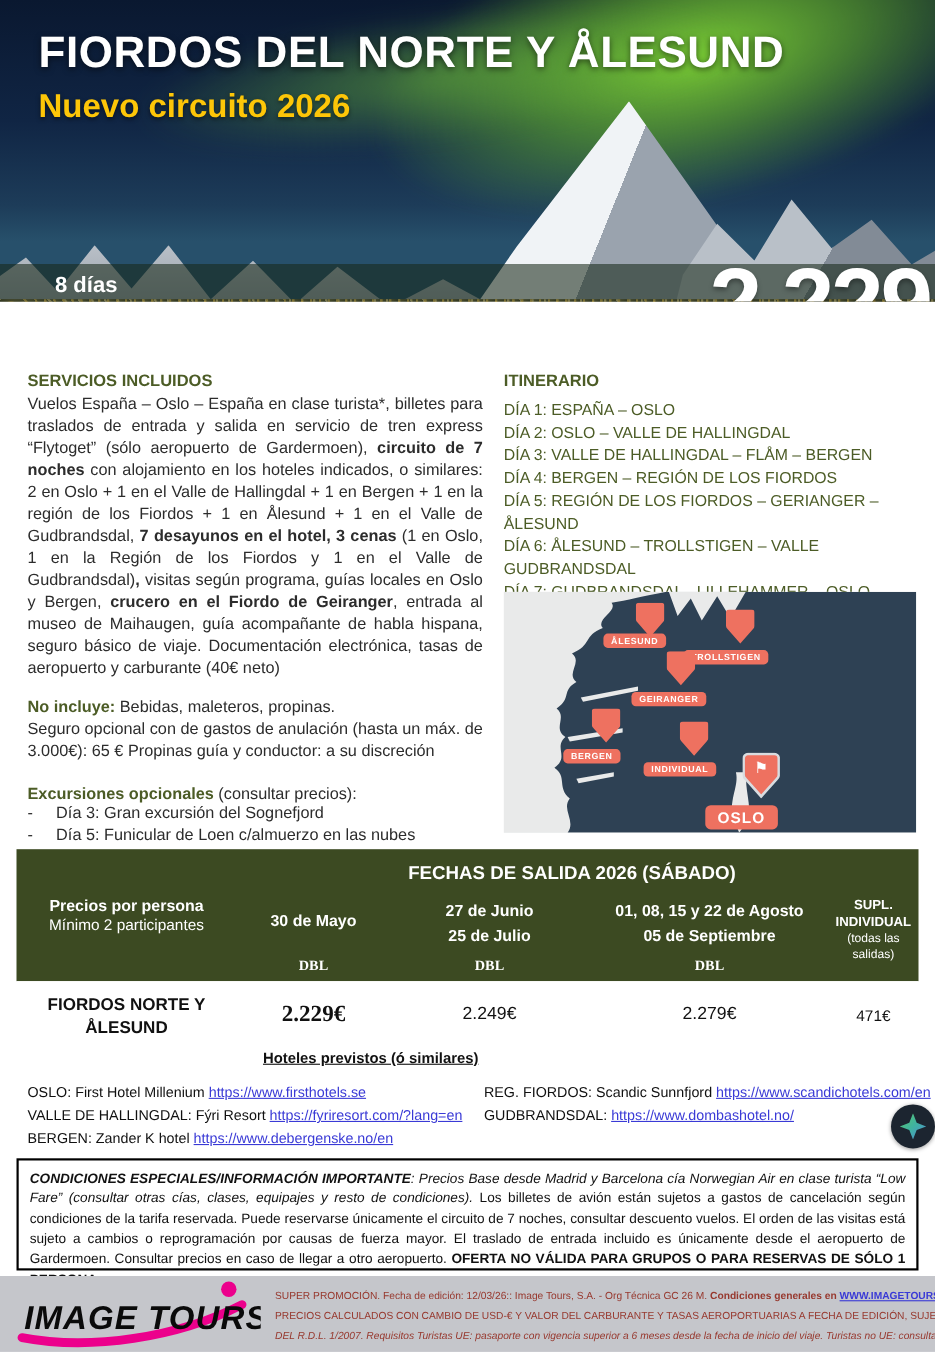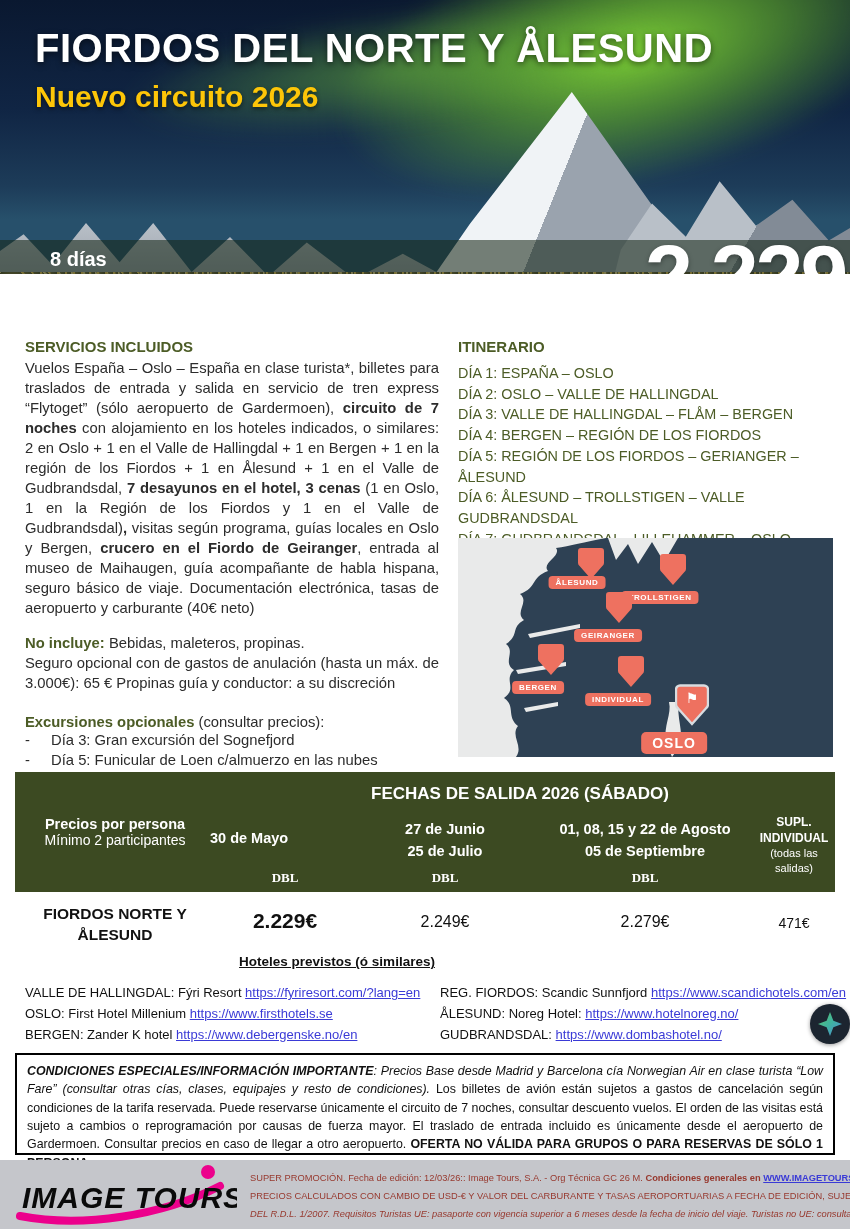--- a/index.html
+++ b/index.html
@@ -66,29 +66,29 @@
                font-size:8px; letter-spacing:.6px; padding:2px 7px; border-radius:4px; white-space:nowrap; }
   .pin-label.big { font-size:14px; padding:3px 11px; border-radius:5px; letter-spacing:1px; }
 
   
   .table { position:absolute; left:15px; top:772px; width:820px; }
   .thead { position:relative; height:120px; background:#3c4a22; color:#ffffff; }
   .t-title { position:absolute; left:190px; right:0; top:12px; text-align:center; font-weight:bold; font-size:17px; }
   .t-left { position:absolute; left:0; top:44px; width:200px; text-align:center; }
   .t-left .b1 { font-weight:bold; font-size:14.5px; }
   .t-left .b2 { font-size:14px; }
-  .t-c1 { position:absolute; left:195px; width:150px; top:58px; font-weight:bold; font-size:14.5px; }
+  .t-c1 { position:absolute; left:195px; width:150px; top:58px; text-align:center; font-weight:bold; font-size:14.5px; }
   .t-c2 { position:absolute; left:350px; width:160px; top:47px; text-align:center; font-weight:bold; font-size:14.5px; line-height:1.5; }
   .t-c3 { position:absolute; left:515px; width:230px; top:47px; text-align:center; font-weight:bold; font-size:14.5px; line-height:1.5; }
   .t-c4 { position:absolute; left:738px; width:82px; top:42px; text-align:center; font-size:11px; line-height:1.35; }
   .t-c4 .s { font-weight:bold; font-size:12px; }
   .t-dbl { position:absolute; bottom:6px; width:150px; text-align:center; font-weight:bold; font-size:13px;font-family:Liberation Serif, serif; }
   .tbody { position:relative; height:64px; background:#ffffff; color:#111; }
   .r-label { position:absolute; left:0; top:12px; width:200px; text-align:center; font-weight:bold; font-size:15.5px; line-height:1.35; }
-  .r-p1 { position:absolute; left:195px; width:150px; top:17px; text-align:center; font-weight:bold; font-size:21px; }
+  .r-p1 { position:absolute; left:195px; width:150px; top:17px; text-align:center; font-weight:bold; font-size:21px;font-family:Liberation Serif, serif; }
   .r-p2 { position:absolute; left:350px; width:160px; top:21px; text-align:center; font-size:16px; }
   .r-p3 { position:absolute; left:515px; width:230px; top:21px; text-align:center; font-size:16px; }
   .r-p4 { position:absolute; left:738px; width:82px; top:23px; text-align:center; font-size:14px; }
 
   
   .hotels-title { position:absolute; left:0; top:954px; width:674px; text-align:center; font-weight:bold; font-size:13.5px;
                   text-decoration:underline; color:#111; }
   .hotels { position:absolute; left:25px; top:982px; width:810px; font-size:13px; color:#111; }
   .hotel-row { line-height:1.62; white-space:nowrap; }
   .hotels .lcol { position:absolute; left:0; top:0; width:410px; }
@@ -258,27 +258,26 @@
       <div class="r-p1">2.229€</div>
       <div class="r-p2">2.249€</div>
       <div class="r-p3">2.279€</div>
       <div class="r-p4">471€</div>
     </div>
   </div>
 
   <div class="hotels-title">Hoteles previstos (ó similares)</div>
   <div class="hotels">
     <div class="lcol">
+      <div class="hotel-row"><span>OSLO: First Hotel Millenium </span><a class="link">https://www.firsthotels.se</a></div>
       <div class="hotel-row"><span>VALLE DE HALLINGDAL: Fýri Resort  </span><a class="link">https://fyriresort.com/?lang=en</a></div>
-      <div class="hotel-row"><span>OSLO: First Hotel Millenium </span><a class="link">https://www.firsthotels.se</a></div>
       <div class="hotel-row"><span>BERGEN: Zander K hotel   </span><a class="link">https://www.debergenske.no/en</a></div>
     </div>
     <div class="rcol">
       <div class="hotel-row"><span>REG. FIORDOS: Scandic Sunnfjord </span><a class="link">https://www.scandichotels.com/en</a></div>
-      <div class="hotel-row"><span>ÅLESUND: Noreg Hotel: </span><a class="link">https://www.hotelnoreg.no/</a></div>
       <div class="hotel-row"><span>GUDBRANDSDAL: </span><a class="link">https://www.dombashotel.no/</a></div>
     </div>
   </div>
 
   <div class="widget">
     <div class="star"></div>
   </div>
 
   <div class="conditions"><span class="bold ital">CONDICIONES ESPECIALES/INFORMACIÓN IMPORTANTE</span><span class="ital">: </span><span class="ital">Precios Base desde Madrid y Barcelona cía Norwegian Air en clase turista “Low Fare” (consultar otras cías, clases, equipajes y resto de condiciones).</span><span> Los billetes de avión están sujetos a gastos de cancelación según condiciones de la tarifa reservada. Puede reservarse únicamente el circuito de 7 noches, consultar descuento vuelos. El orden de las visitas está sujeto a cambios o reprogramación por causas de fuerza mayor. El traslado de entrada incluido es únicamente desde el aeropuerto de Gardermoen. Consultar precios en caso de llegar a otro aeropuerto. </span><span class="bold">OFERTA NO VÁLIDA PARA GRUPOS O PARA  RESERVAS DE SÓLO 1 PERSONA</span></div>
 

